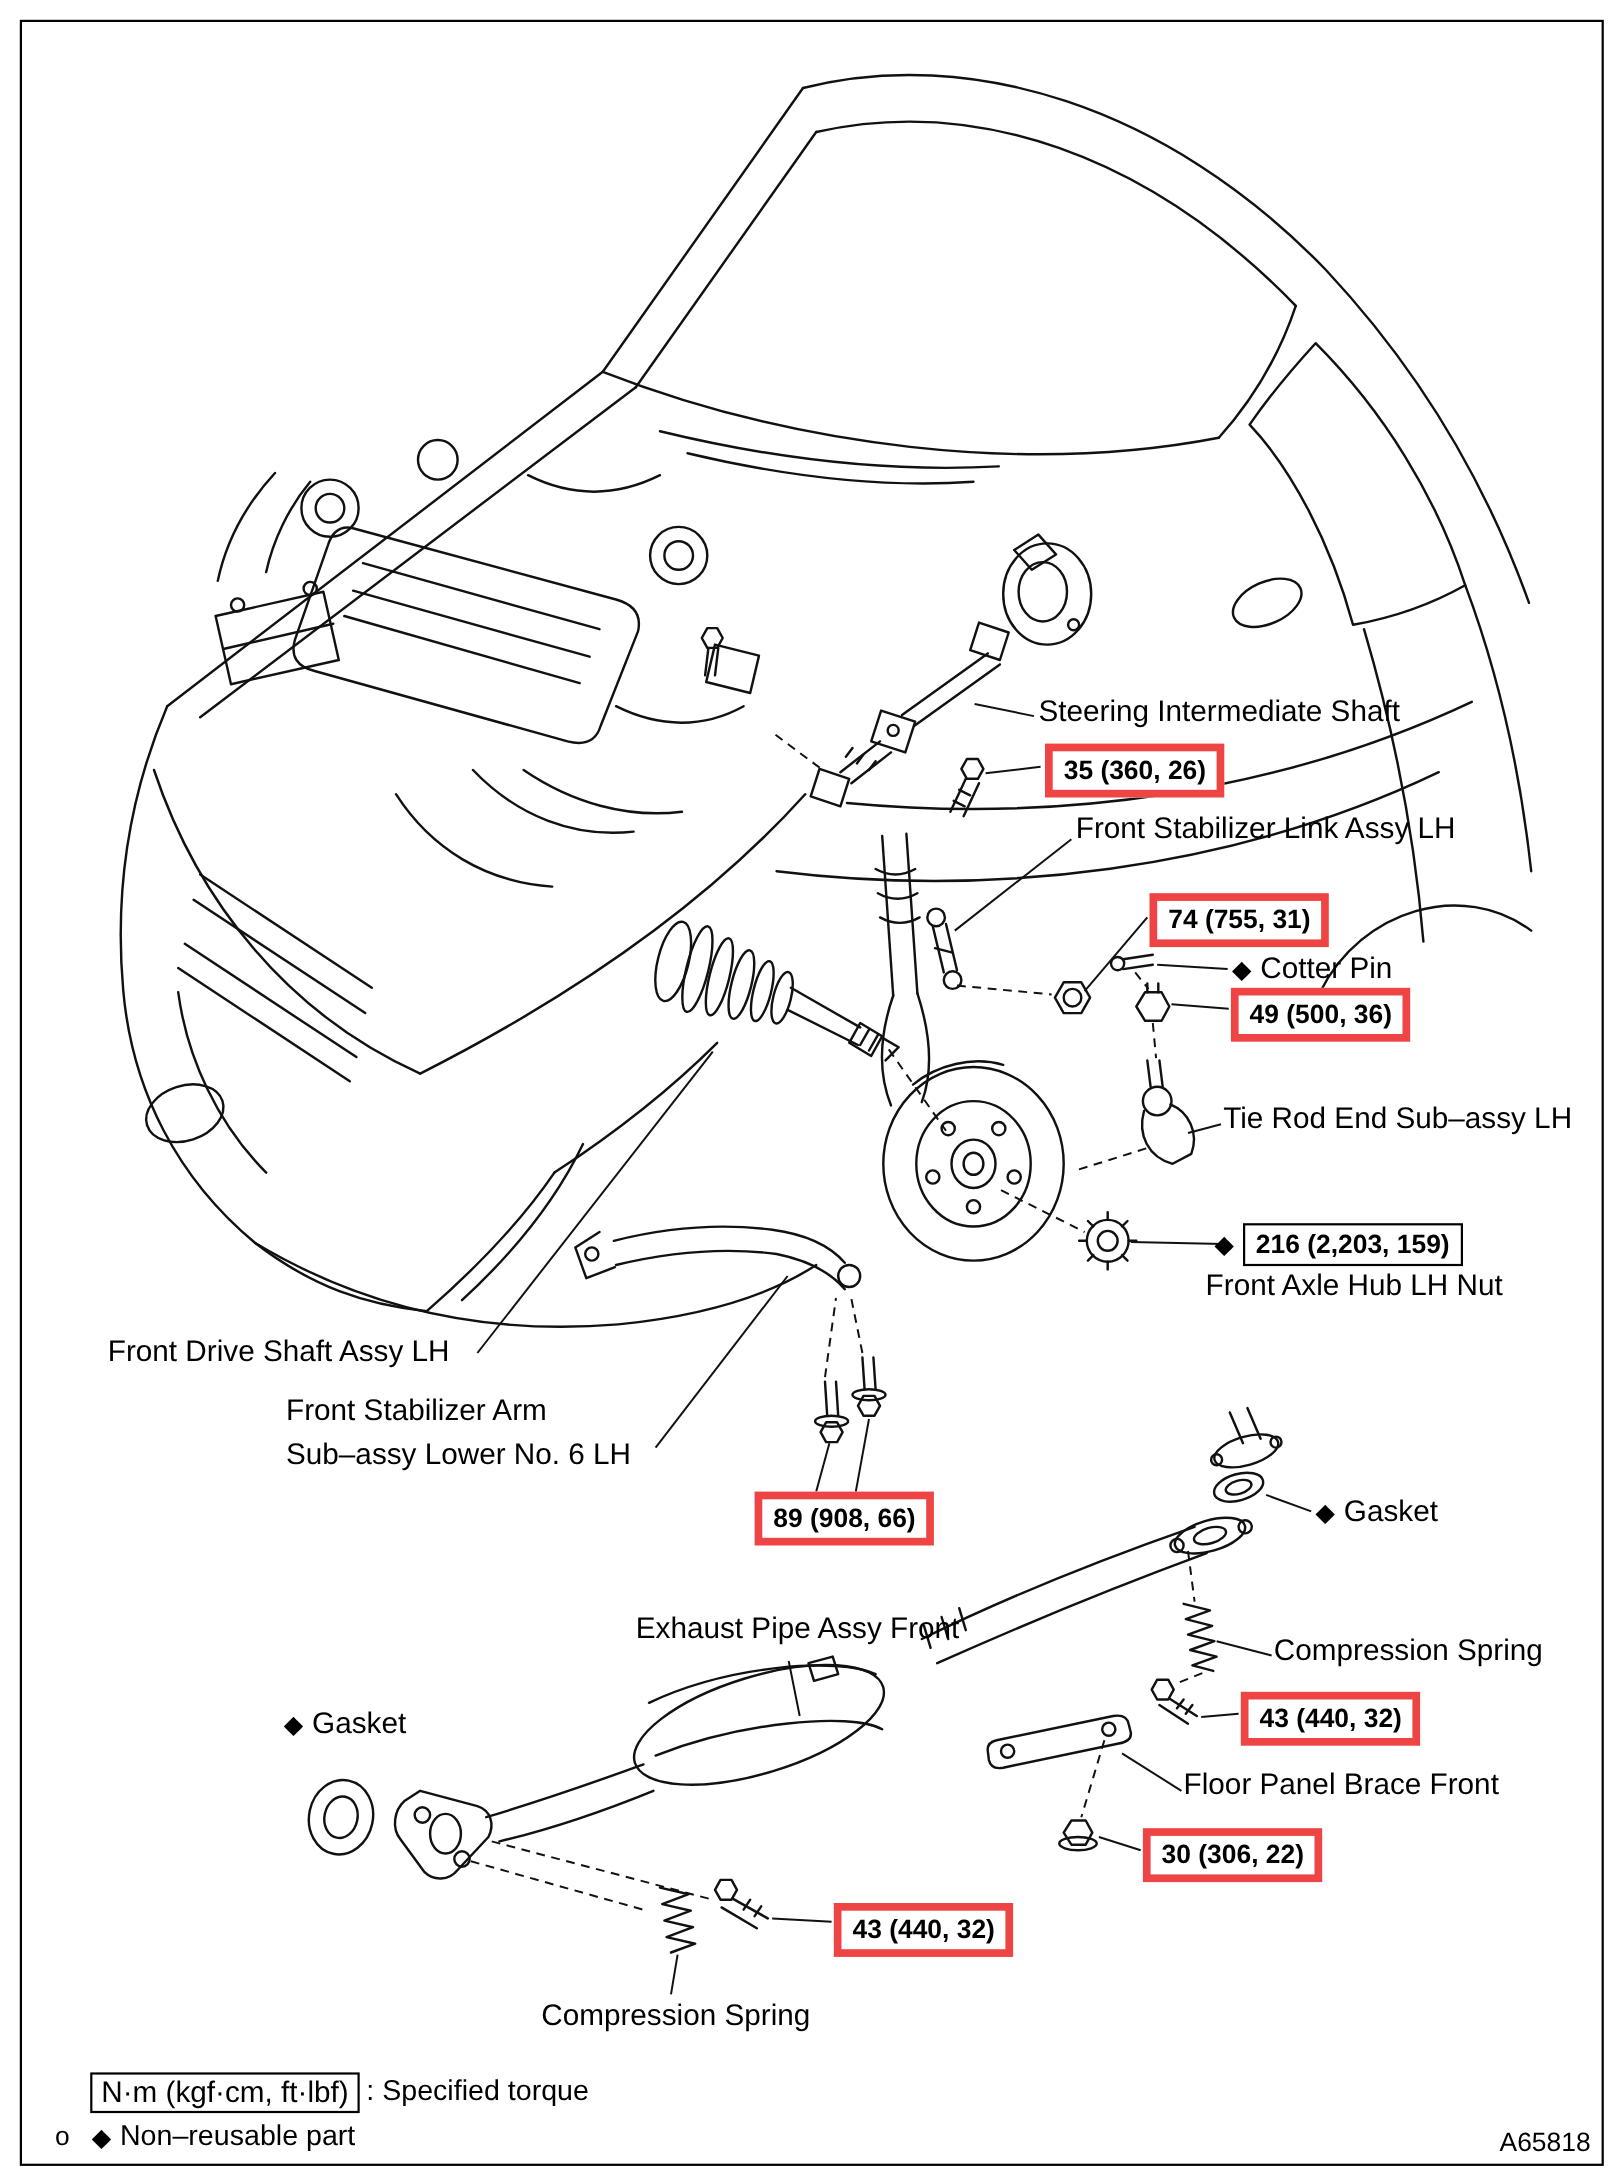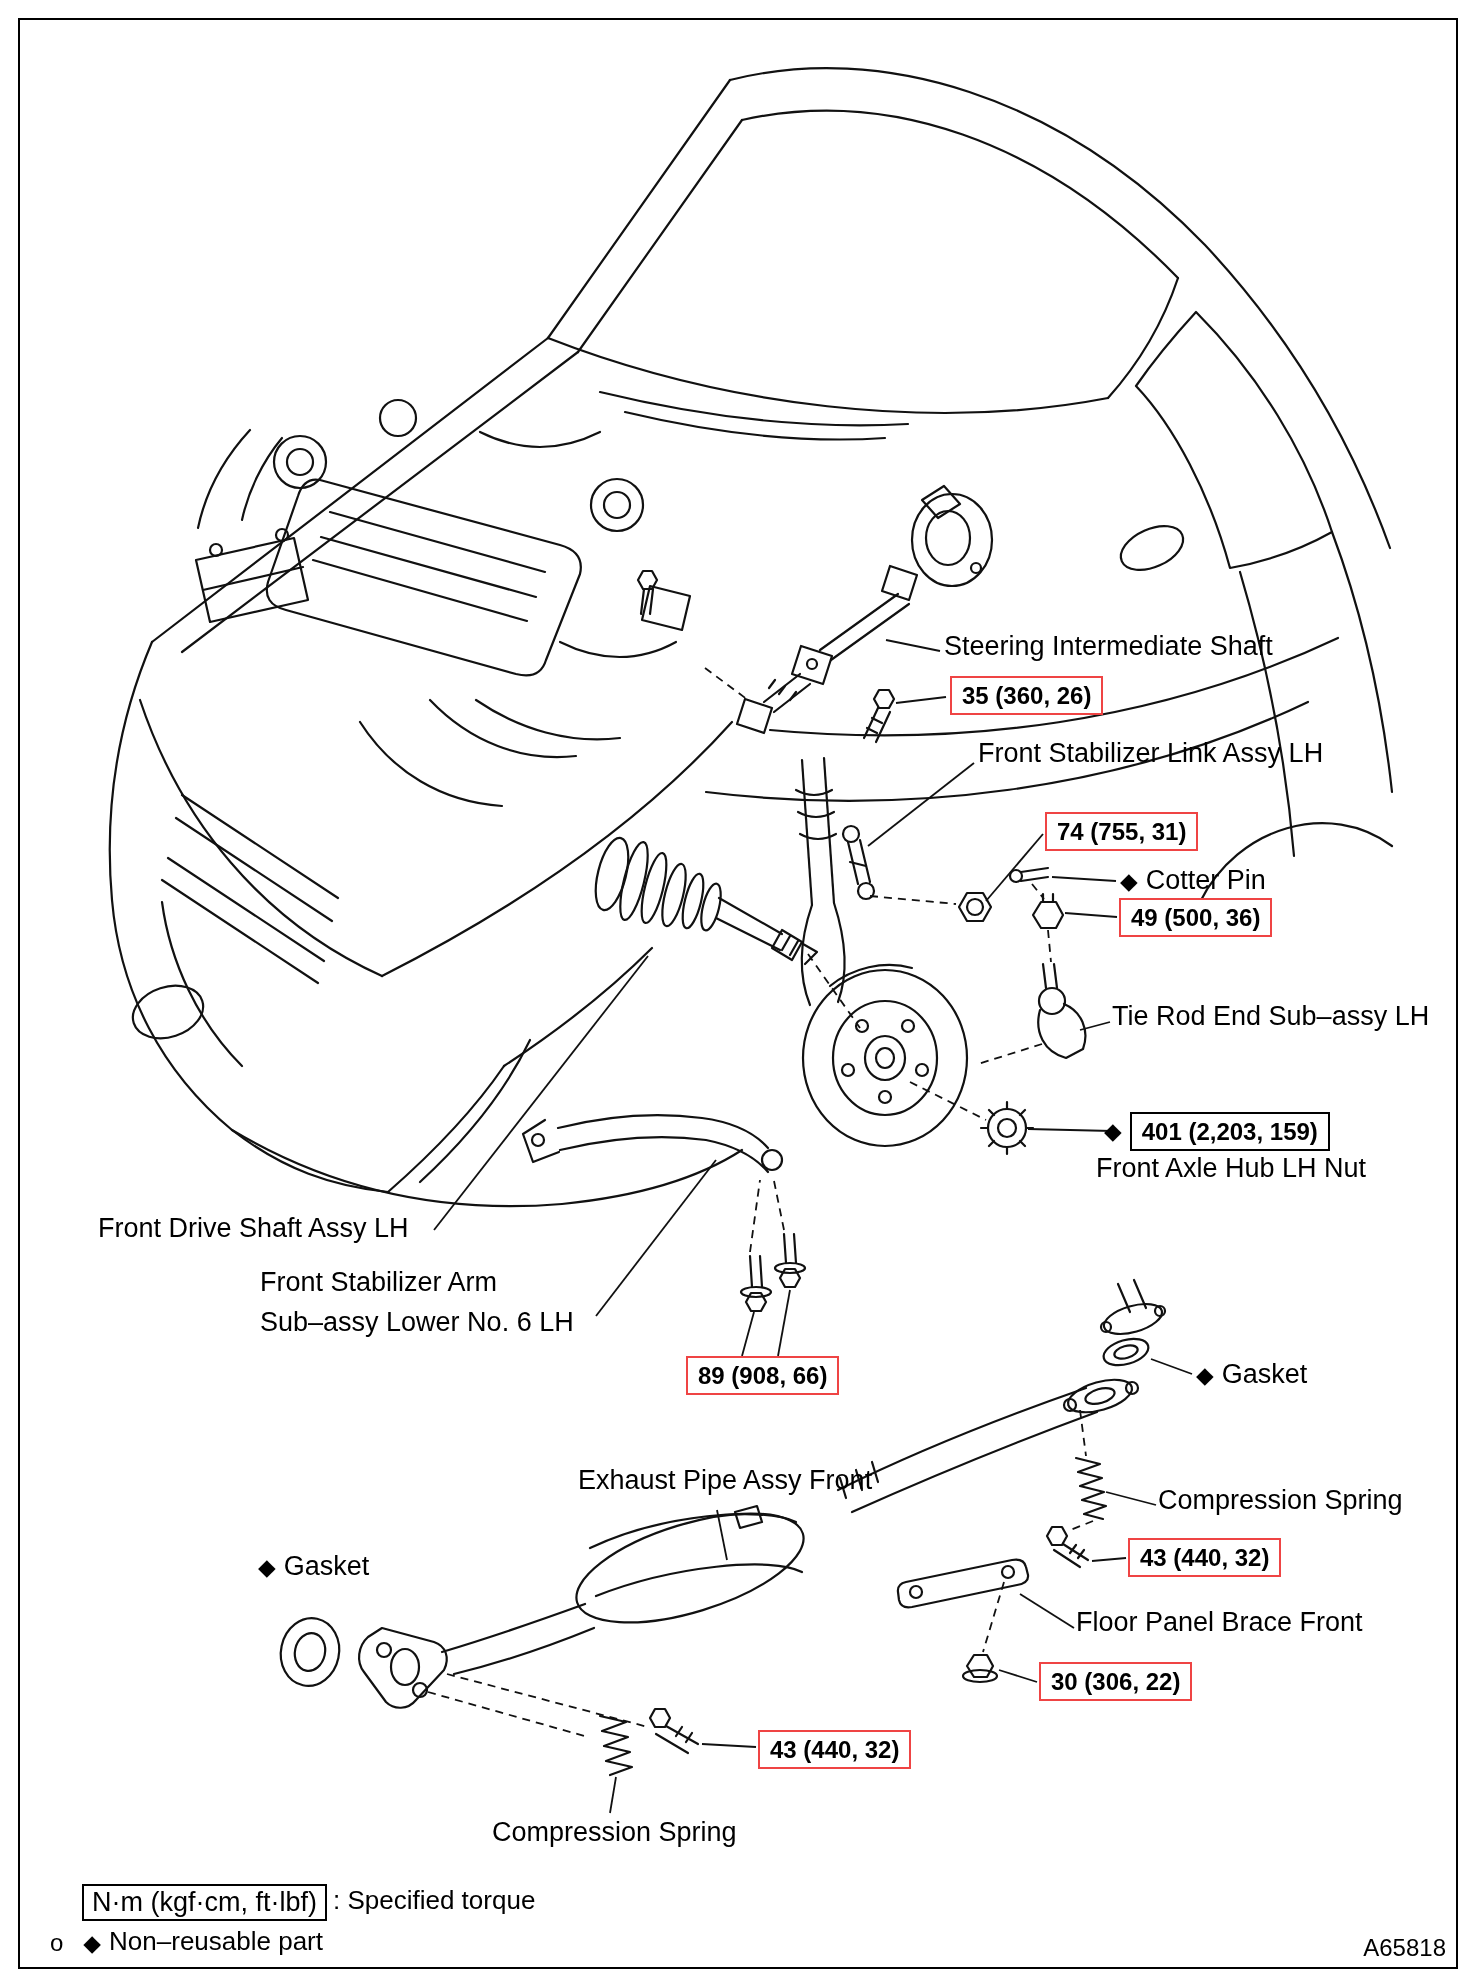--- a/index.html
+++ b/index.html
@@ -9,21 +9,21 @@
   }
   .frame {
     position:absolute; left:18px; top:18px; width:1436px; height:1947px;
     border:2px solid #000;
   }
   svg.art { position:absolute; left:0; top:0; width:1472px; height:1982px; }
   .lbl {
     position:absolute; font-size:27px; line-height:1.2; white-space:nowrap;
   }
   .torque {
-    position:absolute; border:2px solid #ef4444; background:#fff;
+    position:absolute; border:7px solid #ef4444; background:#fff;
     font-size:24px; font-weight:bold; line-height:1.3; padding:2px 10px; white-space:nowrap;
   }
   .torque-inline {
     display:inline-block; border:2px solid #000; background:#fff;
     font-size:24px; font-weight:bold; line-height:1.3; padding:2px 10px; white-space:nowrap;
     vertical-align:middle;
   }
   .row { position:absolute; white-space:nowrap; }
   .diamond { font-size:23px; margin-right:8px; vertical-align:middle; }
   .legend-line { position:absolute; font-size:26px; white-space:nowrap; }
@@ -332,21 +332,21 @@
 
   <div class="lbl" style="left:258px;top:1550px"><span class="diamond">◆</span><span>Gasket</span></div>
 
   <div class="lbl" style="left:1076px;top:1606px">Floor Panel Brace Front</div>
   <div class="lbl" style="left:492px;top:1816px">Compression Spring</div>
 
   <div class="torque" style="left:950px;top:676px">35 (360, 26)</div>
   <div class="torque" style="left:1045px;top:812px">74 (755, 31)</div>
   <div class="torque" style="left:1119px;top:898px">49 (500, 36)</div>
 
-  <div class="row" style="left:1104px;top:1112px"><span class="diamond">◆</span><span class="torque-inline">401 (2,203, 159)</span></div>
+  <div class="row" style="left:1104px;top:1112px"><span class="diamond">◆</span><span class="torque-inline">216 (2,203, 159)</span></div>
 
   <div class="torque" style="left:686px;top:1356px">89 (908, 66)</div>
   <div class="torque" style="left:1128px;top:1538px">43 (440, 32)</div>
   <div class="torque" style="left:1039px;top:1662px">30 (306, 22)</div>
   <div class="torque" style="left:758px;top:1730px">43 (440, 32)</div>
 
   <div class="legend-line" style="left:82px;top:1884px"><span class="legend-box">N·m (kgf·cm, ft·lbf)</span><span>: Specified torque</span></div>
 
   <div class="legend-line" style="left:50px;top:1926px"><span class="o-mark">o</span><span class="diamond">◆</span><span>Non–reusable part</span></div>
 

